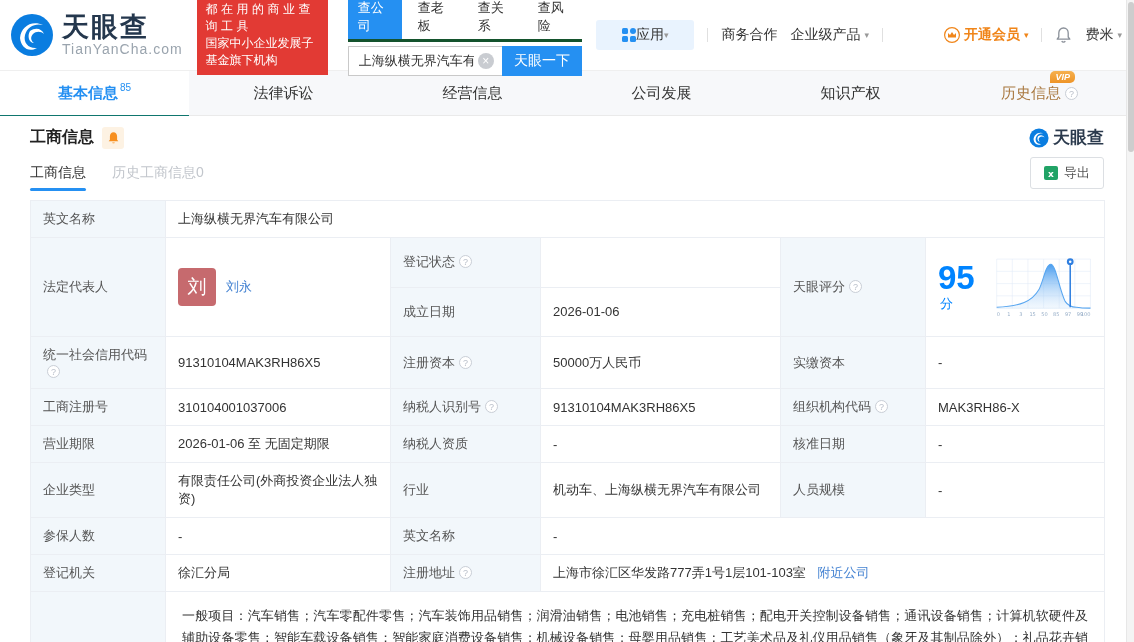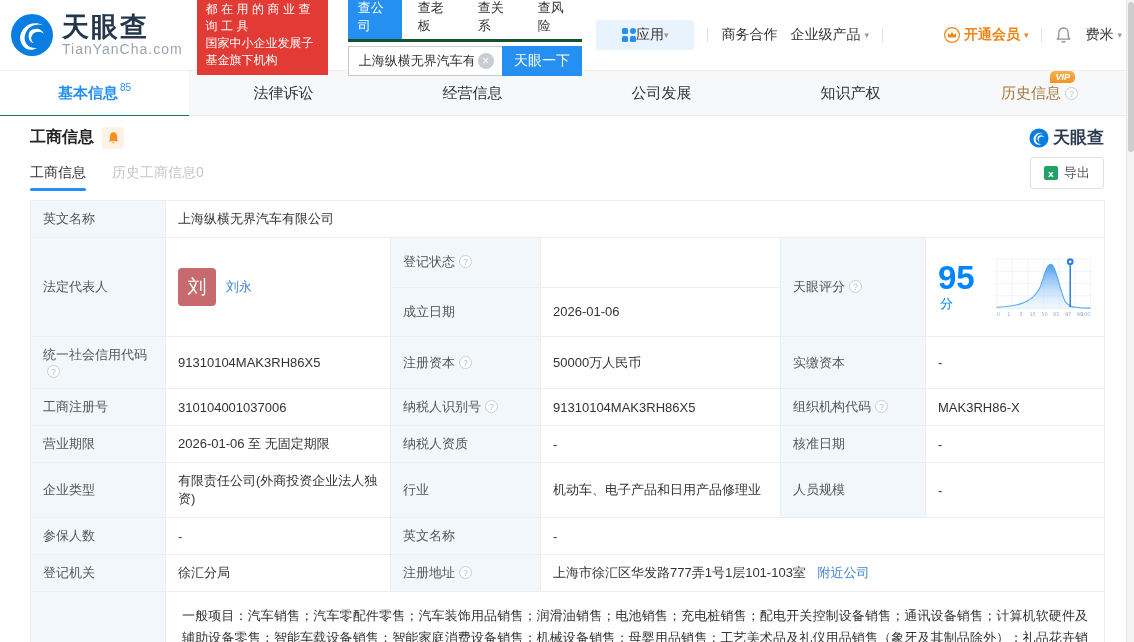--- a/index.html
+++ b/index.html
@@ -325,21 +325,21 @@
           <td class="lbl"><span>纳税人资质</span></td>
           <td class="val"><span>-</span></td>
           <td class="lbl"><span>核准日期</span></td>
           <td class="val"><span>-</span></td>
         </tr>
 
         <tr>
           <td class="lbl"><span>企业类型</span></td>
           <td class="val"><span>有限责任公司(外商投资企业法人独资)</span></td>
           <td class="lbl"><span>行业</span></td>
-          <td class="val"><span>机动车、电子产品和日用产品修理业</span></td>
+          <td class="val"><span>机动车、上海纵横无界汽车有限公司</span></td>
           <td class="lbl"><span>人员规模</span></td>
           <td class="val"><span>-</span></td>
         </tr>
 
         <tr>
           <td class="lbl"><span>参保人数</span></td>
           <td class="val"><span>-</span></td>
           <td class="lbl"><span>英文名称</span></td>
           <td class="val" colspan="3"><span>-</span></td>
         </tr>

